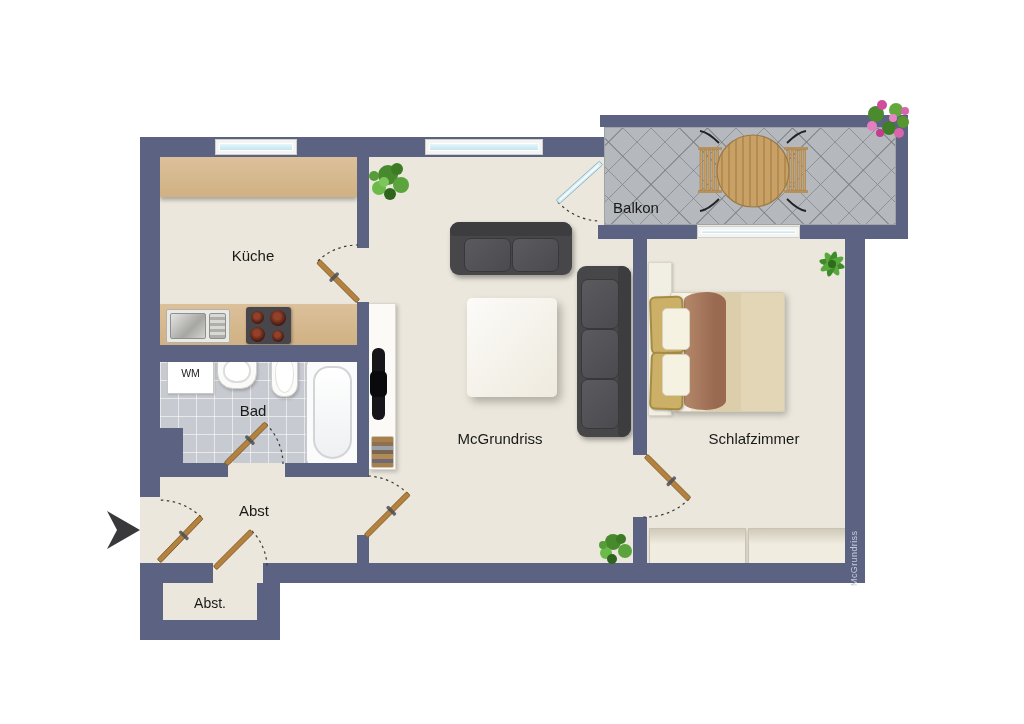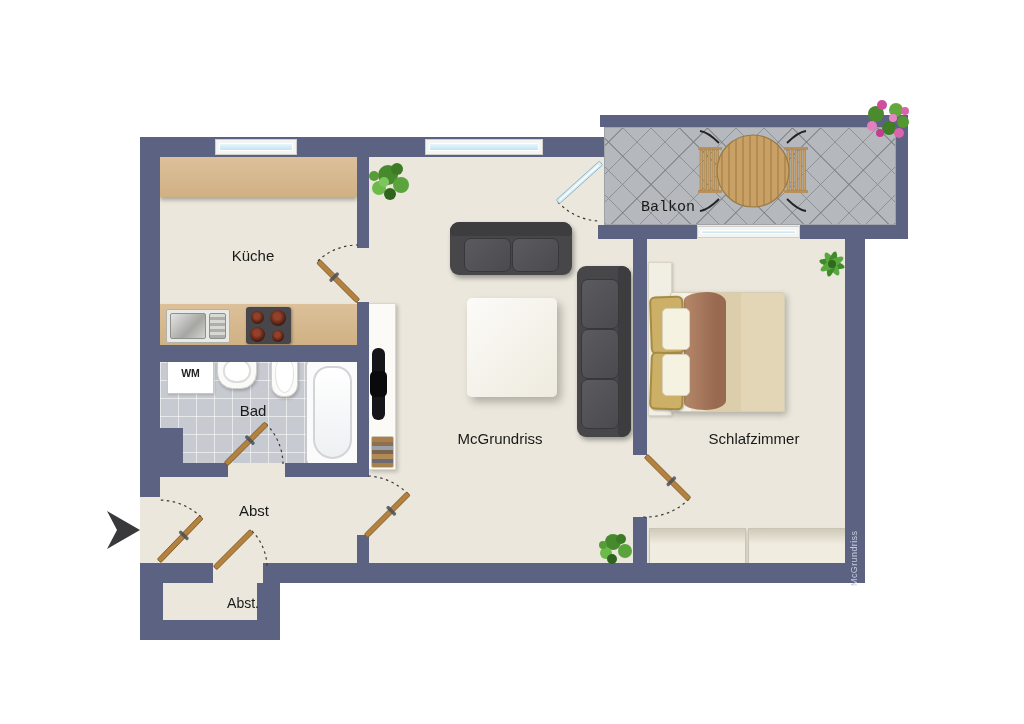--- a/index.html
+++ b/index.html
@@ -51,21 +51,21 @@
   .cushion{position:absolute;background:linear-gradient(135deg,#5b5b5f,#4b4b4f);border:1px solid #38383b;border-radius:7px;}
   .ctable{background:linear-gradient(135deg,#fcfbf8,#eeeade);border-radius:5px;box-shadow:4px 5px 9px rgba(0,0,0,.25);}
   .headboard{background:#f1eee4;border:1px solid #dad5c5;box-shadow:1px 1px 3px rgba(0,0,0,.2);}
   .bedbody{background:linear-gradient(90deg,#f4f1e8 0 20px,#ece3cd 20px 34px,#dccdab 34px 70px,#e3d6b6 70px);
       border:1px solid #d6cdb6;border-radius:3px;box-shadow:2px 3px 6px rgba(0,0,0,.25);}
   .blanket{background:linear-gradient(90deg,#b5876a,#996a50 75%);border-radius:55% 45% 50% 50% / 7% 9% 8% 6%;}
   .pillow-g{background:#cdb068;border:2px solid #a68c42;border-radius:6px;box-shadow:1px 1px 2px rgba(0,0,0,.25);}
   .pillow-w{background:#f6f2e2;border:1px solid #d9d2ba;border-radius:5px;}
   .wunit{background:linear-gradient(180deg,#cfcaba,#f0ecdf 45%);border:1px solid #c9c4b3;box-shadow:1px 2px 3px rgba(0,0,0,.15);}
   .rlabel{position:absolute;transform:translate(-50%,-50%);font-size:15px;color:#191919;white-space:nowrap;}
-  .rlabel.small{font-size:14px;margin-left:33px;}
+  .rlabel.small{font-size:14px;}
   .wm-mark{position:absolute;transform:rotate(-90deg);transform-origin:0 0;font-size:9px;color:#c6cbd9;letter-spacing:.4px;}
   svg.overlay{position:absolute;left:0;top:0;pointer-events:none;}
   .leaf{fill:#b3823f;stroke:#77511f;stroke-width:.8;}
   .handle{fill:#4a4f58;opacity:.85;}
   .arc{fill:none;stroke:#3a3a3a;stroke-width:1.2;stroke-dasharray:2.5 3.5;}
 </style>
 </head>
 <body>
 
 <div class="plan">
@@ -83,21 +83,21 @@
     <div class="basin"></div>
     <div class="drain"></div>
   </div>
   <div class="abs stove" style="left:246px;top:307px;width:45px;height:37px;">
     <div class="burner" style="left:5px;top:4px;width:13px;height:13px;"></div>
     <div class="burner" style="left:24px;top:3px;width:16px;height:16px;"></div>
     <div class="burner" style="left:4px;top:20px;width:15px;height:15px;"></div>
     <div class="burner" style="left:26px;top:23px;width:12px;height:12px;"></div>
   </div>
 
-  <div class="abs wm" style="left:167px;top:351px;width:45px;height:41px;font-weight:bold;">WM</div>
+  <div class="abs wm" style="left:167px;top:351px;width:45px;height:41px;">WM</div>
   <div class="abs bsink" style="left:217px;top:351px;width:38px;height:36px;"></div>
   <div class="abs toilet" style="left:271px;top:351px;width:25px;height:44px;"></div>
   <div class="abs tub" style="left:306px;top:358px;width:51px;height:107px;"></div>
 
   <div class="abs sideb" style="left:368px;top:303px;width:26px;height:165px;"></div>
   <div class="abs tv" style="left:372px;top:348px;width:13px;height:72px;"></div>
   <div class="abs books" style="left:371px;top:436px;width:21px;height:30px;"></div>
   <div class="abs sofa sofa-h" style="left:450px;top:222px;width:122px;height:53px;">
     <div class="cushion" style="left:14px;top:16px;width:45px;height:32px;"></div>
     <div class="cushion" style="left:62px;top:16px;width:45px;height:32px;"></div>
@@ -269,16 +269,16 @@
         <circle cx="905" cy="111" r="4" fill="#d964ab"></circle>
     </g>
   </svg>
 
   <div class="rlabel" style="left:253px;top:255px;">Küche</div>
   <div class="rlabel" style="left:253px;top:410px;">Bad</div>
   <div class="rlabel" style="left:254px;top:510px;">Abst</div>
   <div class="rlabel small" style="left:210px;top:603px;">Abst.</div>
   <div class="rlabel" style="left:500px;top:438px;">McGrundriss</div>
   <div class="rlabel" style="left:754px;top:438px;">Schlafzimmer</div>
-  <div class="rlabel" style="left:668px;top:207px;font-family:Liberation Mono, monospace;">Balkon</div>
+  <div class="rlabel" style="left:636px;top:207px;">Balkon</div>
   <div class="wm-mark" style="left:849px;top:586px;">McGrundriss</div>
 
 </div>
 
 </body></html>

